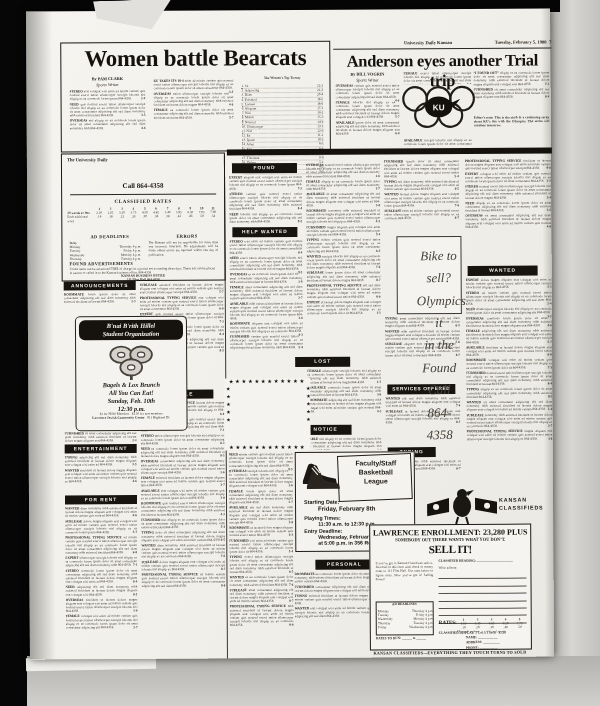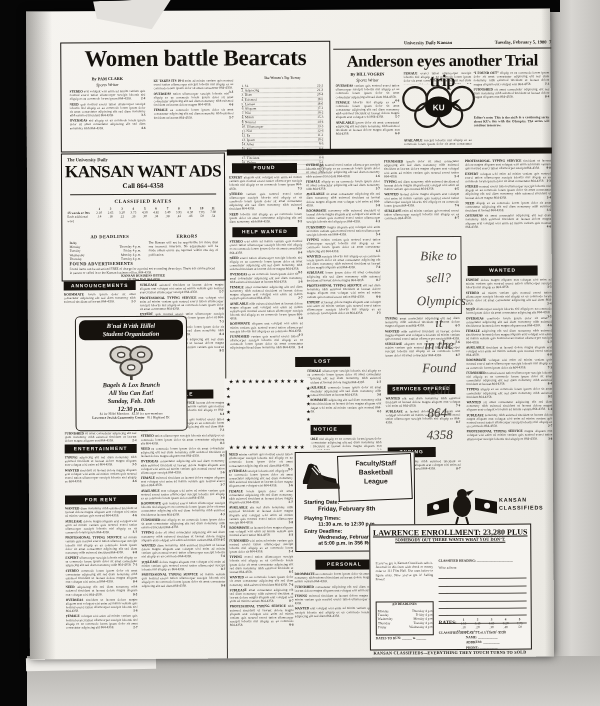--- a/index.html
+++ b/index.html
@@ -232,21 +232,20 @@
       </div>
     <div class="abs" style="left:447px;top:107px;width:76px;height:28px;overflow:hidden;">
       <div class="mic bold" style="text-align:justify;">Editor’s note: This is the sixth in a continuing series about KU’s ties with the Olympics. The series will continue tomorrow.</div>
     </div>
 
     <div class="abs rule-heavy" style="left:200px;top:139px;width:325px;height:6px;"></div>
     <div class="abs vrule" style="left:197px;top:145px;height:503px;"></div>
 
     <div class="abs boxart" style="left:34px;top:142px;width:162px;height:126px;">
       <div class="abs bold" style="left:5px;top:3px;font-size:4.6px;">The University Daily</div>
-      <div class="abs hl" style="left:0;top:8px;width:162px;font-size:17px;letter-spacing:-.5px;">KANSAN WANT ADS</div>
       <div class="abs bold cen" style="left:0;top:28px;width:162px;font-size:7px;">Call 864-4358</div>
       <div class="abs hair" style="left:8px;top:40px;width:146px;"></div>
       <div class="abs bold cen" style="left:0;top:45px;width:162px;font-size:5px;letter-spacing:.6px;">CLASSIFIED RATES</div>
       <div class="abs" style="left:5px;top:53px;width:152px;height:26px;overflow:hidden;">
         <div class="mic" id="ratesTable">
             <div class="rt">
               <div class="c" style="flex:2.4;text-align:left;"><br><b>15 words or less</b><br>Each additional word</div>
               <div class="c"><b>1</b><br>2.10<br>.14</div>
               <div class="c"><b>2</b><br>2.65<br>.18</div>
               <div class="c"><b>3</b><br>3.20<br>.22</div>
@@ -557,23 +556,24 @@
       <ellipse cx="35" cy="20" rx="9" ry="11" fill="#1b1712"></ellipse>
       <circle cx="35" cy="8" r="5" fill="#1b1712"></circle>
       <path d="M39 6 l8 -2 l-6 6 z" fill="#1b1712"></path>
       <path d="M31 31 l-2 7 M39 31 l2 7" stroke="#1b1712" stroke-width="2"></path>
     </svg>
     <div class="abs bold" style="left:470px;top:487px;width:56px;font-size:5.4px;letter-spacing:.8px;line-height:1.5;font-family:'Liberation Sans',sans-serif;">
       <div>KANSAN</div>
       <div>CLASSIFIEDS</div>
     </div>
 
-    <div class="abs" style="left:340px;top:515px;width:160px;height:124px;border:1.6px solid #1d1914;background:#f6f4f0;text-decoration:underline;">
+    <div class="abs" style="left:340px;top:515px;width:160px;height:124px;border:1.6px solid #1d1914;background:#f6f4f0;">
       <div class="hl" style="font-size:8px;margin-top:3px;letter-spacing:0;">LAWRENCE ENROLLMENT: 23,280 PLUS</div>
       <div class="cen bold" style="font-size:4.4px;">SOMEBODY OUT THERE WANTS WHAT YOU DON’T.</div>
+      <div class="hl" style="font-size:11px;margin-top:1px;">SELL IT!</div>
       <div class="abs" style="left:5px;top:36px;width:58px;height:40px;overflow:hidden;">
         <div class="mic" style="text-align:justify;">If you’ve got it, Kansan Classifieds sells it. Just mail in this form with check or money order to 111 Flint Hall. Use rates below to figure costs. Now you’ve got it! Selling Power!</div>
       </div>
       <div class="abs" style="left:5px;top:76px;width:56px;height:32px;border:.8px solid #2a2620;">
         <div class="mic bold" style="text-align:center;width:181%;">AD DEADLINES</div>
         <div class="mic" id="sellDeadlines" style="padding:0 2px;">
             <div class="sell-row">
               <span>Monday</span>
               <span>Thursday 4 p.m.</span>
             </div>

